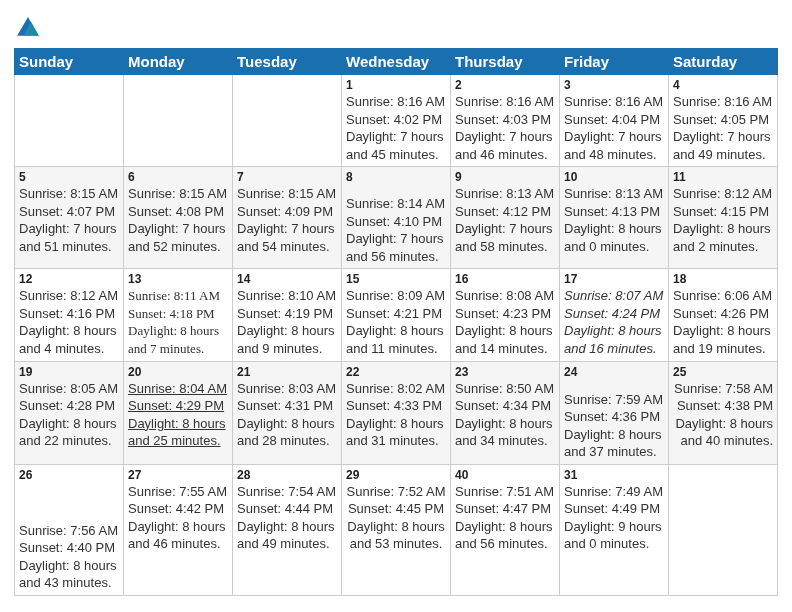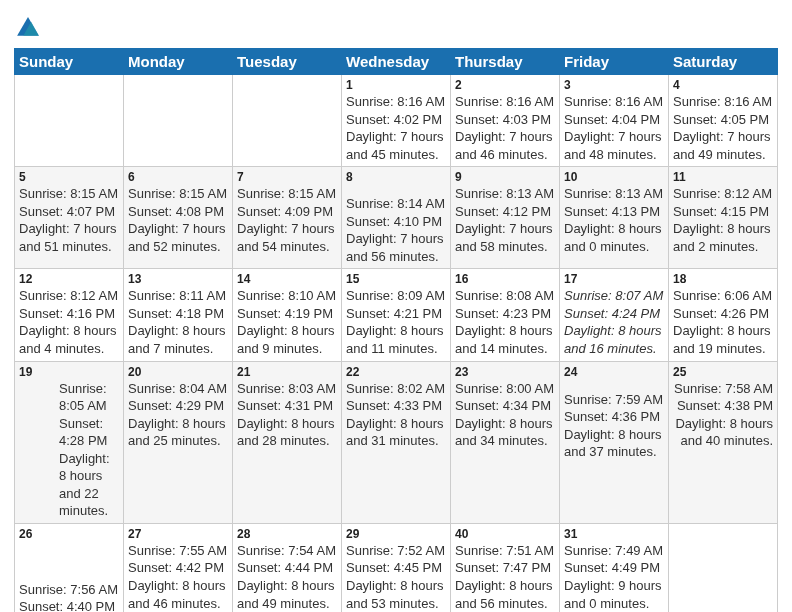--- a/index.html
+++ b/index.html
@@ -220,21 +220,21 @@
         <tr>
           <td>
             <div class="day-num">12</div>
             <div class="day-info" style="white-space: pre-line;">Sunrise: 8:12 AM
 Sunset: 4:16 PM
 Daylight: 8 hours
 and 4 minutes.</div>
           </td>
           <td>
             <div class="day-num">13</div>
-            <div class="day-info" style="white-space: pre-line;">Sunrise: 8:11 AM
+            <div class="day-info" style="white-space: pre-line; font-family: Liberation Serif, serif;">Sunrise: 8:11 AM
 Sunset: 4:18 PM
 Daylight: 8 hours
 and 7 minutes.</div>
           </td>
           <td>
             <div class="day-num">14</div>
             <div class="day-info" style="white-space: pre-line;">Sunrise: 8:10 AM
 Sunset: 4:19 PM
 Daylight: 8 hours
 and 9 minutes.</div>
@@ -264,49 +264,49 @@
             <div class="day-num">18</div>
             <div class="day-info" style="white-space: pre-line;">Sunrise: 6:06 AM
 Sunset: 4:26 PM
 Daylight: 8 hours
 and 19 minutes.</div>
           </td>
         </tr>
         <tr>
           <td>
             <div class="day-num">19</div>
-            <div class="day-info" style="white-space: pre-line; margin-left: 40px;">Sunrise: 8:05 AM
+            <div class="day-info" style="white-space: pre-line;">Sunrise: 8:05 AM
 Sunset: 4:28 PM
 Daylight: 8 hours
 and 22 minutes.</div>
           </td>
           <td>
             <div class="day-num">20</div>
-            <div class="day-info" style="white-space: pre-line;">Sunrise: 8:04 AM
+            <div class="day-info" style="white-space: pre-line; text-decoration: underline;">Sunrise: 8:04 AM
 Sunset: 4:29 PM
 Daylight: 8 hours
 and 25 minutes.</div>
           </td>
           <td>
             <div class="day-num">21</div>
             <div class="day-info" style="white-space: pre-line;">Sunrise: 8:03 AM
 Sunset: 4:31 PM
 Daylight: 8 hours
 and 28 minutes.</div>
           </td>
           <td>
             <div class="day-num">22</div>
             <div class="day-info" style="white-space: pre-line;">Sunrise: 8:02 AM
 Sunset: 4:33 PM
 Daylight: 8 hours
 and 31 minutes.</div>
           </td>
           <td>
             <div class="day-num">23</div>
-            <div class="day-info" style="white-space: pre-line;">Sunrise: 8:00 AM
+            <div class="day-info" style="white-space: pre-line;">Sunrise: 8:50 AM
 Sunset: 4:34 PM
 Daylight: 8 hours
 and 34 minutes.</div>
           </td>
           <td>
             <div class="day-num">24</div>
             <div class="day-info" style="white-space: pre-line; margin-top: 12px;">Sunrise: 7:59 AM
 Sunset: 4:36 PM
 Daylight: 8 hours
 and 37 minutes.</div>
@@ -336,29 +336,29 @@
           </td>
           <td>
             <div class="day-num">28</div>
             <div class="day-info" style="white-space: pre-line;">Sunrise: 7:54 AM
 Sunset: 4:44 PM
 Daylight: 8 hours
 and 49 minutes.</div>
           </td>
           <td>
             <div class="day-num">29</div>
-            <div class="day-info" style="white-space: pre-line;">Sunrise: 7:52 AM
+            <div class="day-info" style="white-space: pre-line; text-align: center;">Sunrise: 7:52 AM
 Sunset: 4:45 PM
 Daylight: 8 hours
 and 53 minutes.</div>
           </td>
           <td>
             <div class="day-num">40</div>
             <div class="day-info" style="white-space: pre-line;">Sunrise: 7:51 AM
-Sunset: 7:47 PM
+Sunset: 4:47 PM
 Daylight: 8 hours
 and 56 minutes.</div>
           </td>
           <td>
             <div class="day-num">31</div>
             <div class="day-info" style="white-space: pre-line;">Sunrise: 7:49 AM
 Sunset: 4:49 PM
 Daylight: 9 hours
 and 0 minutes.</div>
           </td>

